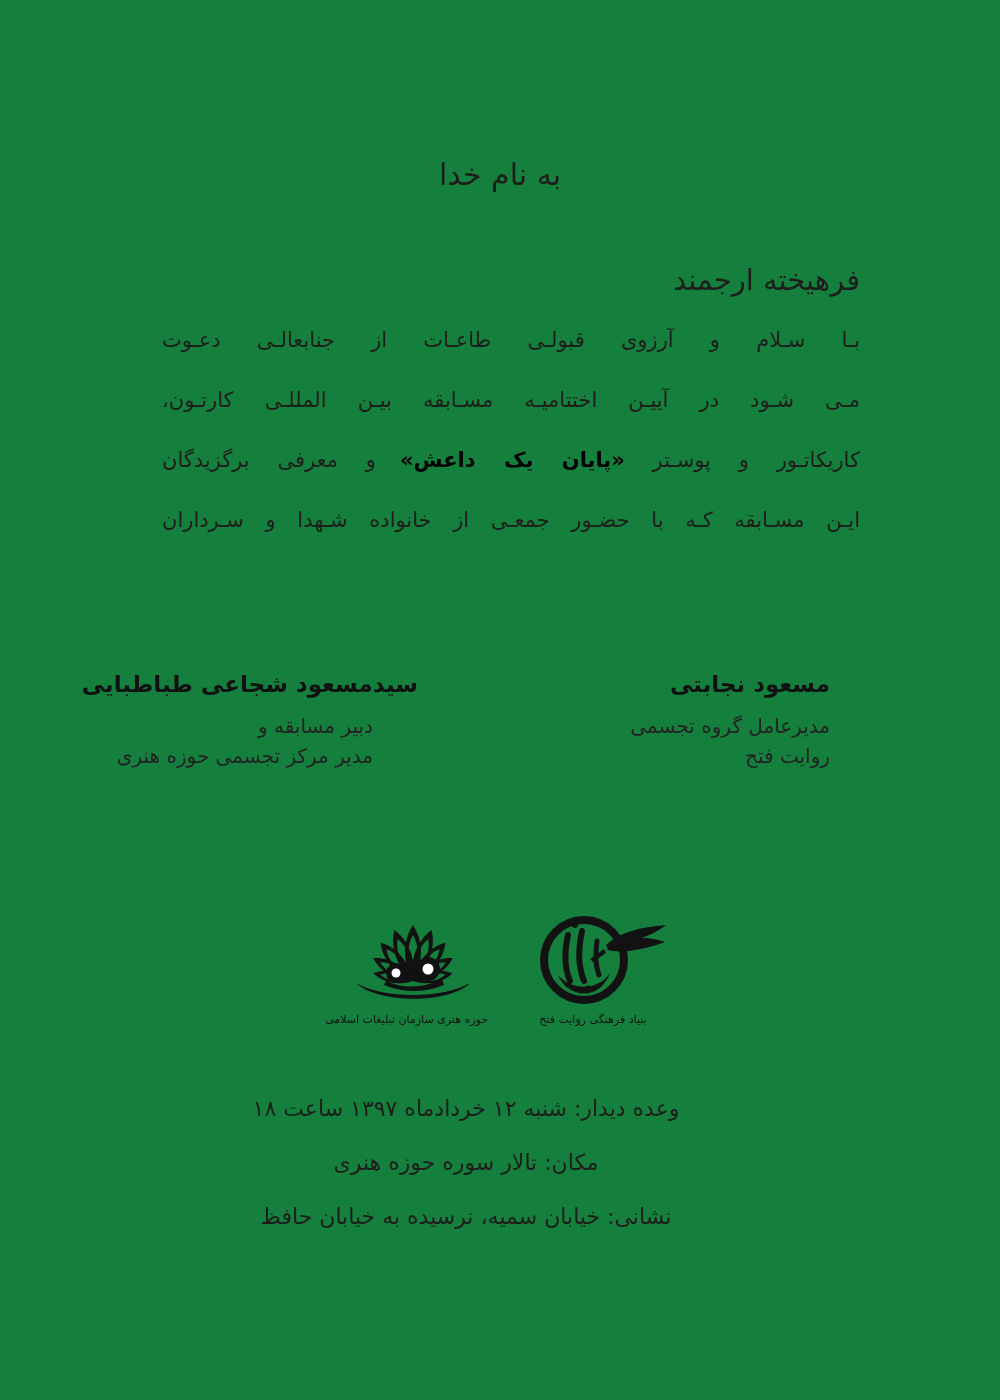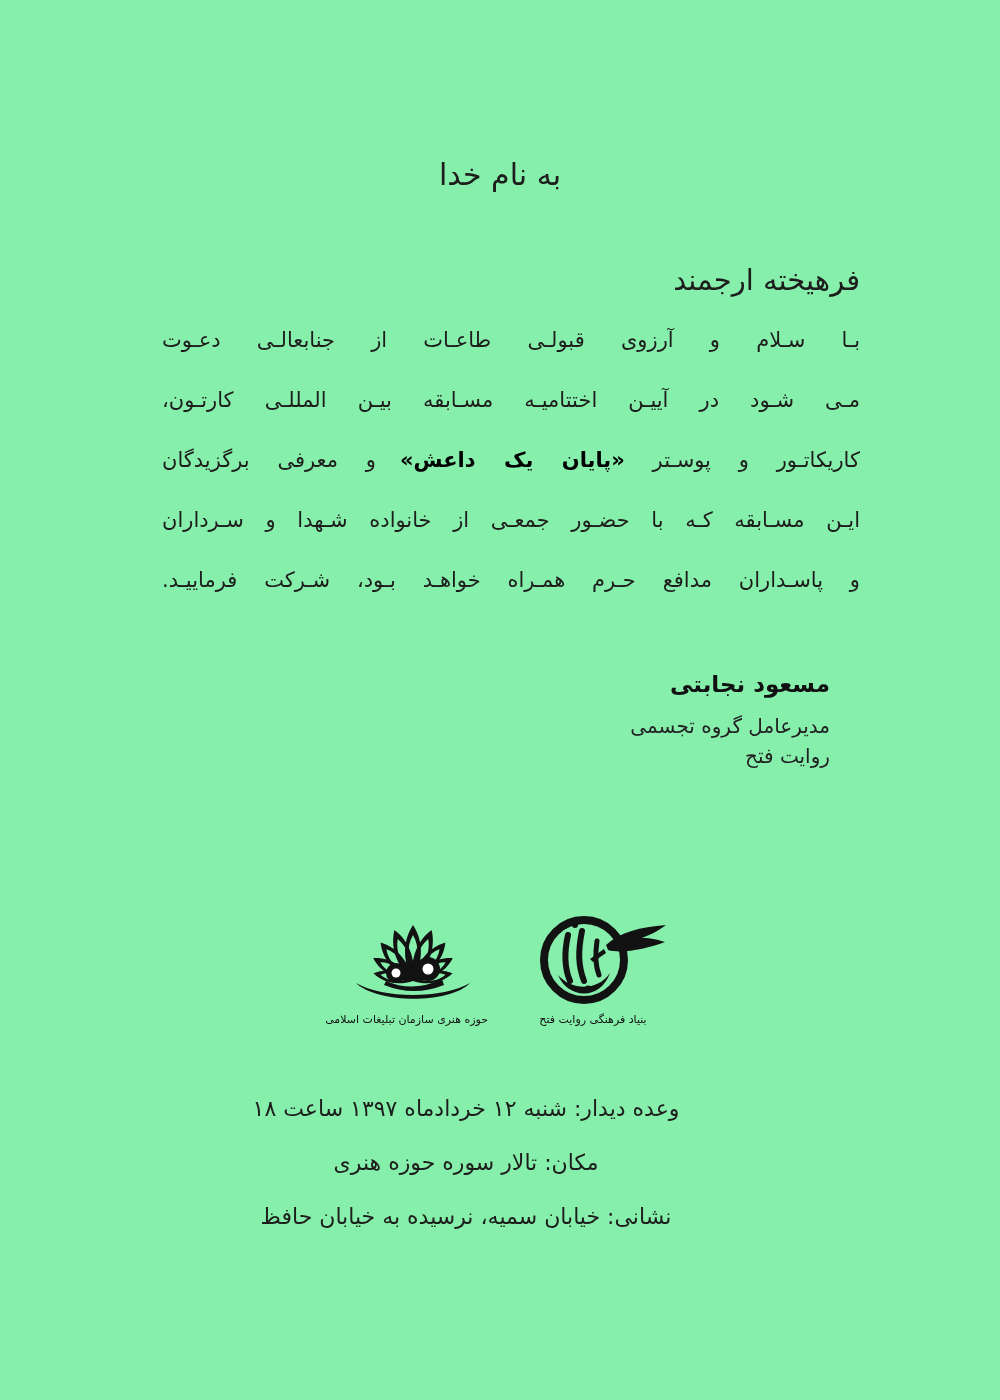--- a/index.html
+++ b/index.html
@@ -7,21 +7,21 @@
   body {
     background: #ffffff;
     font-family: "DejaVu Sans", sans-serif;
     color: #1d1d1b;
     direction: rtl;
   }
   .page {
     position: relative;
     width: 1000px;
     height: 1400px;
-    background: #86efac;
+    background: #15803d;
     overflow: hidden;
   }
   .bismillah {
     position: absolute;
     top: 152px; left: 0;
     width: 1000px;
     text-align: center;
     font-size: 30px;
     line-height: 46px;
     white-space: nowrap;
@@ -105,31 +105,37 @@
 <div class="page">
 
   <div class="bismillah">به نام خدا</div>
 
   <div class="letter">
     <div class="salutation">فرهیخته ارجمند</div>
     <div class="body-line">بـا سـلام و آرزوی قبولـی طاعـات از جنابعالـی دعـوت</div>
     <div class="body-line">مـی شـود در آییـن اختتامیـه مسـابقه بیـن المللـی کارتـون،</div>
     <div class="body-line"><span>کاریکاتـور و پوسـتر </span><span class="bold">«پایان یک داعش»</span><span>و معرفی برگزیدگان</span></div>
     <div class="body-line">ایـن مسـابقه کـه با حضـور جمعـی از خانواده شـهدا و سـرداران</div>
-    <div class="body-line">و پاسـداران مدافع حـرم همـراه خواهـد بـود، شـرکت فرماییـد.</div>
   </div>
 
   <div class="sig sig-right">
     <div class="sig-name">مسعود نجابتی</div>
     <div class="sig-roles">
       <div class="sig-role">مدیرعامل گروه تجسمی</div>
       <div class="sig-role">روایت فتح</div>
     </div>
   </div>
 
+  <div class="sig sig-left">
+    <div class="sig-name">سیدمسعود شجاعی طباطبایی</div>
+    <div class="sig-roles">
+      <div class="sig-role">دبیر مسابقه و</div>
+      <div class="sig-role">مدیر مرکز تجسمی حوزه هنری</div>
+    </div>
+  </div>
 
   <div class="logo logo-hozeh">
     <svg class="logo-emblem" width="150" height="100" viewBox="0 0 150 100" xmlns="http://www.w3.org/2000/svg">
       <defs>
         <path id="petalA" d="M0,0 C-9,-16 -12,-38 0,-56 C12,-38 9,-16 0,0 M0,-10 C-5,-21 -7,-34 0,-46 C7,-34 5,-21 0,-10" fill-rule="evenodd"></path>
         <path id="petalB" d="M0,0 C-5,-10 -6,-24 0,-34 C6,-24 5,-10 0,0 Z"></path>
       </defs>
       <g fill="#121212">
         <use href="#petalA" transform="translate(75,76) rotate(0)"></use>
         <use href="#petalA" transform="translate(75,76) rotate(-20) scale(0.97)"></use>

